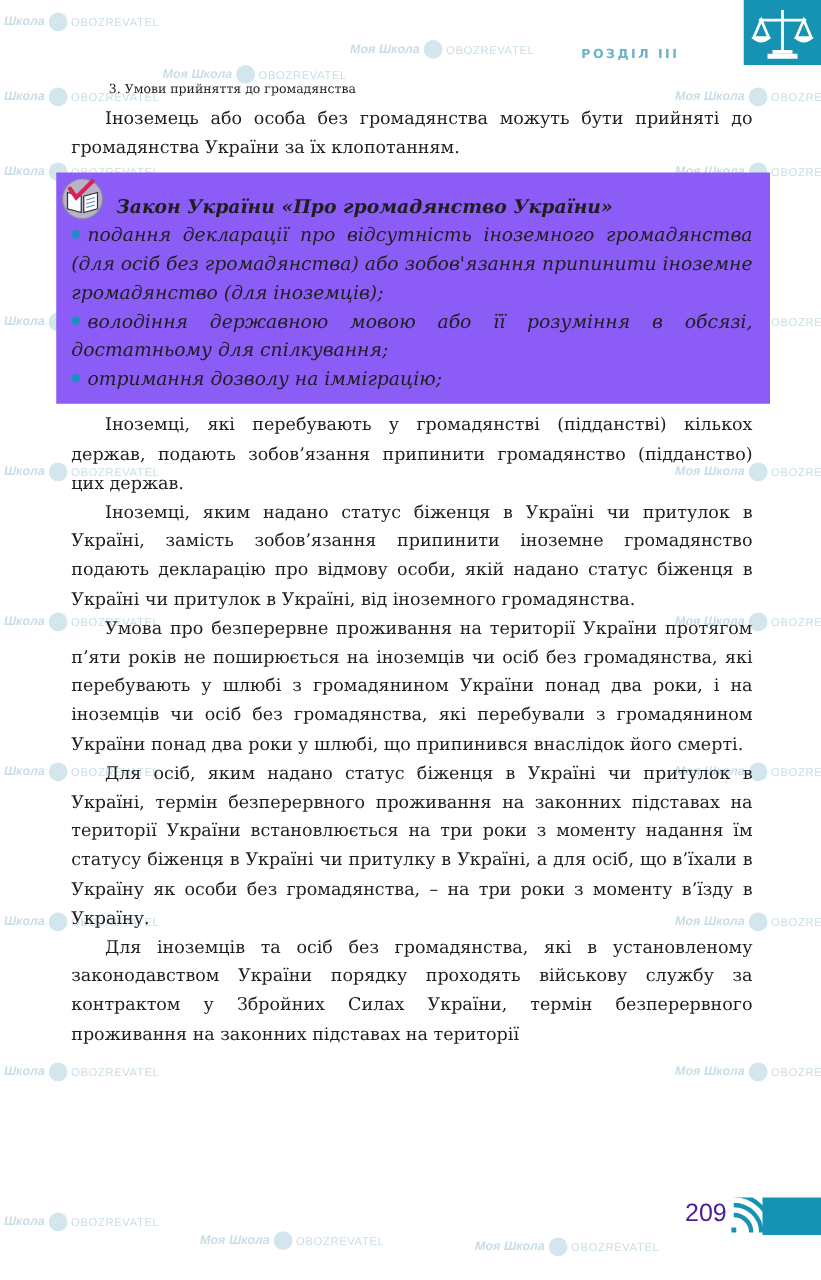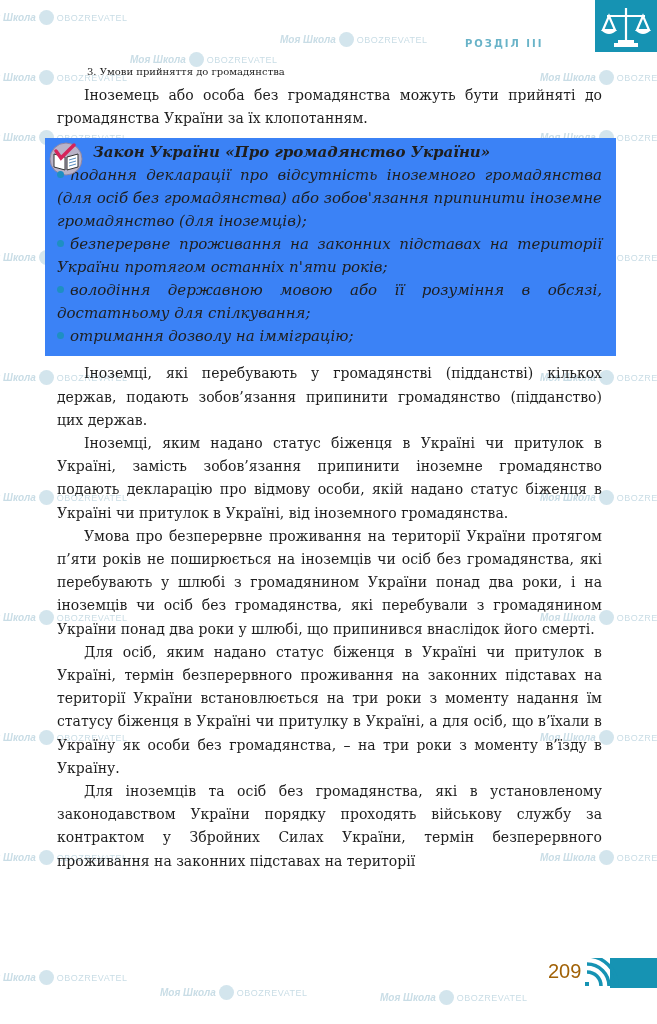--- a/index.html
+++ b/index.html
@@ -36,35 +36,35 @@
   .content { position: absolute; left: 57px; top: 60px; width: 545px; z-index: 1; }
   .section-title {
     margin: 0 0 0 30px; font-weight: normal; font-size: 10px; line-height: 24px;
   }
   p.par {
     margin: 0; font-size: 14px; line-height: 23.2px; text-align: justify;
     text-indent: 27px; hyphens: manual;
   }
   .law-box {
     margin: 8px -14px 6px -12px;
-    background: #3b82f6; padding: 3px 14px 8px 12px; position: relative;
+    background: #8b5cf6; padding: 16px 14px 8px 12px; position: relative;
     font-style: italic; font-size: 15px; line-height: 23px;
   }
   .law-icon { position: absolute; left: 4px; top: 4px; }
   .law-title { font-weight: bold; padding-left: 36px; }
   .law-art { padding-left: 36px; }
   .law-art .art-num { font-weight: bold; }
   .law-item { text-align: justify; }
   .bullet {
     display: inline-block; width: 7px; height: 7px; border-radius: 50%;
     background: #1e8fc2; margin-right: 6px; vertical-align: middle; position: relative; top: -2px;
   }
   .page-number {
     position: absolute; top: 960px; left: 548px;
-    font-family: "Liberation Sans", sans-serif; font-size: 20px; color: #a16207; z-index: 2;
+    font-family: "Liberation Sans", sans-serif; font-size: 20px; color: #4c1d95; z-index: 2;
   }
   .page-stripe {
     position: absolute; top: 958px; left: 610px; width: 47px; height: 30px;
     background: #1693b3; z-index: 1;
   }
   .page-waves { position: absolute; top: 958px; left: 585px; z-index: 2; }
 </style>
 </head>
 <body>
 
@@ -211,21 +211,20 @@
       <circle cx="17" cy="17" r="16" fill="#b9b3c8" stroke="#8e86a3" stroke-width="1"></circle>
       <path d="M5 12 L16 15 L16 28 L5 25 Z" fill="#ffffff" stroke="#333" stroke-width="1"></path>
       <path d="M29 12 L18 15 L18 28 L29 25 Z" fill="#ffffff" stroke="#333" stroke-width="1"></path>
       <line x1="20" y1="18" x2="27" y2="16" stroke="#5b8fc0" stroke-width="1"></line>
       <line x1="20" y1="21" x2="27" y2="19" stroke="#5b8fc0" stroke-width="1"></line>
       <line x1="20" y1="24" x2="27" y2="22" stroke="#5b8fc0" stroke-width="1"></line>
       <path d="M7 9 L12 16 L25 3" fill="none" stroke="#d6245b" stroke-width="3.5" stroke-linecap="round"></path>
     </svg>
     <div class="law-title">Закон України «Про громадянство України»</div>
     <div class="law-item"><span class="bullet"></span><span>подання декларації про відсутність іноземного громадян­ства (для осіб без громадянства) або зобов'язання припини­ти іноземне громадянство (для іноземців);</span></div>
-    <div class="law-item"><span class="bullet"></span><span>безперервне проживання на законних підставах на тери­торії України протягом останніх п'яти років;</span></div>
     <div class="law-item"><span class="bullet"></span><span>володіння державною мовою або її розуміння в обсязі, достатньому для спілкування;</span></div>
     <div class="law-item"><span class="bullet"></span><span>отримання дозволу на імміграцію;</span></div>
   </div>
 
   <p class="par">Іноземці, які перебувають у громадянстві (підданстві) кіль­кох держав, подають зобов’язання припинити громадянство (підданство) цих держав.</p>
   <p class="par">Іноземці, яким надано статус біженця в Україні чи приту­лок в Україні, замість зобов’язання припинити іноземне гро­мадянство подають декларацію про відмову особи, якій нада­но статус біженця в Україні чи притулок в Україні, від іноземного громадянства.</p>
   <p class="par">Умова про безперервне проживання на території України протягом п’яти років не поширюється на іноземців чи осіб без громадянства, які перебувають у шлюбі з громадянином Укра­їни понад два роки, і на іноземців чи осіб без громадянства, які перебували з громадянином України понад два роки у шлюбі, що припинився внаслідок його смерті.</p>
   <p class="par">Для осіб, яким надано статус біженця в Україні чи приту­лок в Україні, термін безперервного проживання на законних підставах на території України встановлюється на три роки з моменту надання їм статусу біженця в Україні чи притулку в Україні, а для осіб, що в’їхали в Україну як особи без грома­дянства, – на три роки з моменту в’їзду в Україну.</p>
   <p class="par">Для іноземців та осіб без громадянства, які в установлено­му законодавством України порядку проходять військову службу за контрактом у Збройних Силах України, термін без­перервного проживання на законних підставах на території</p>
 </div>

